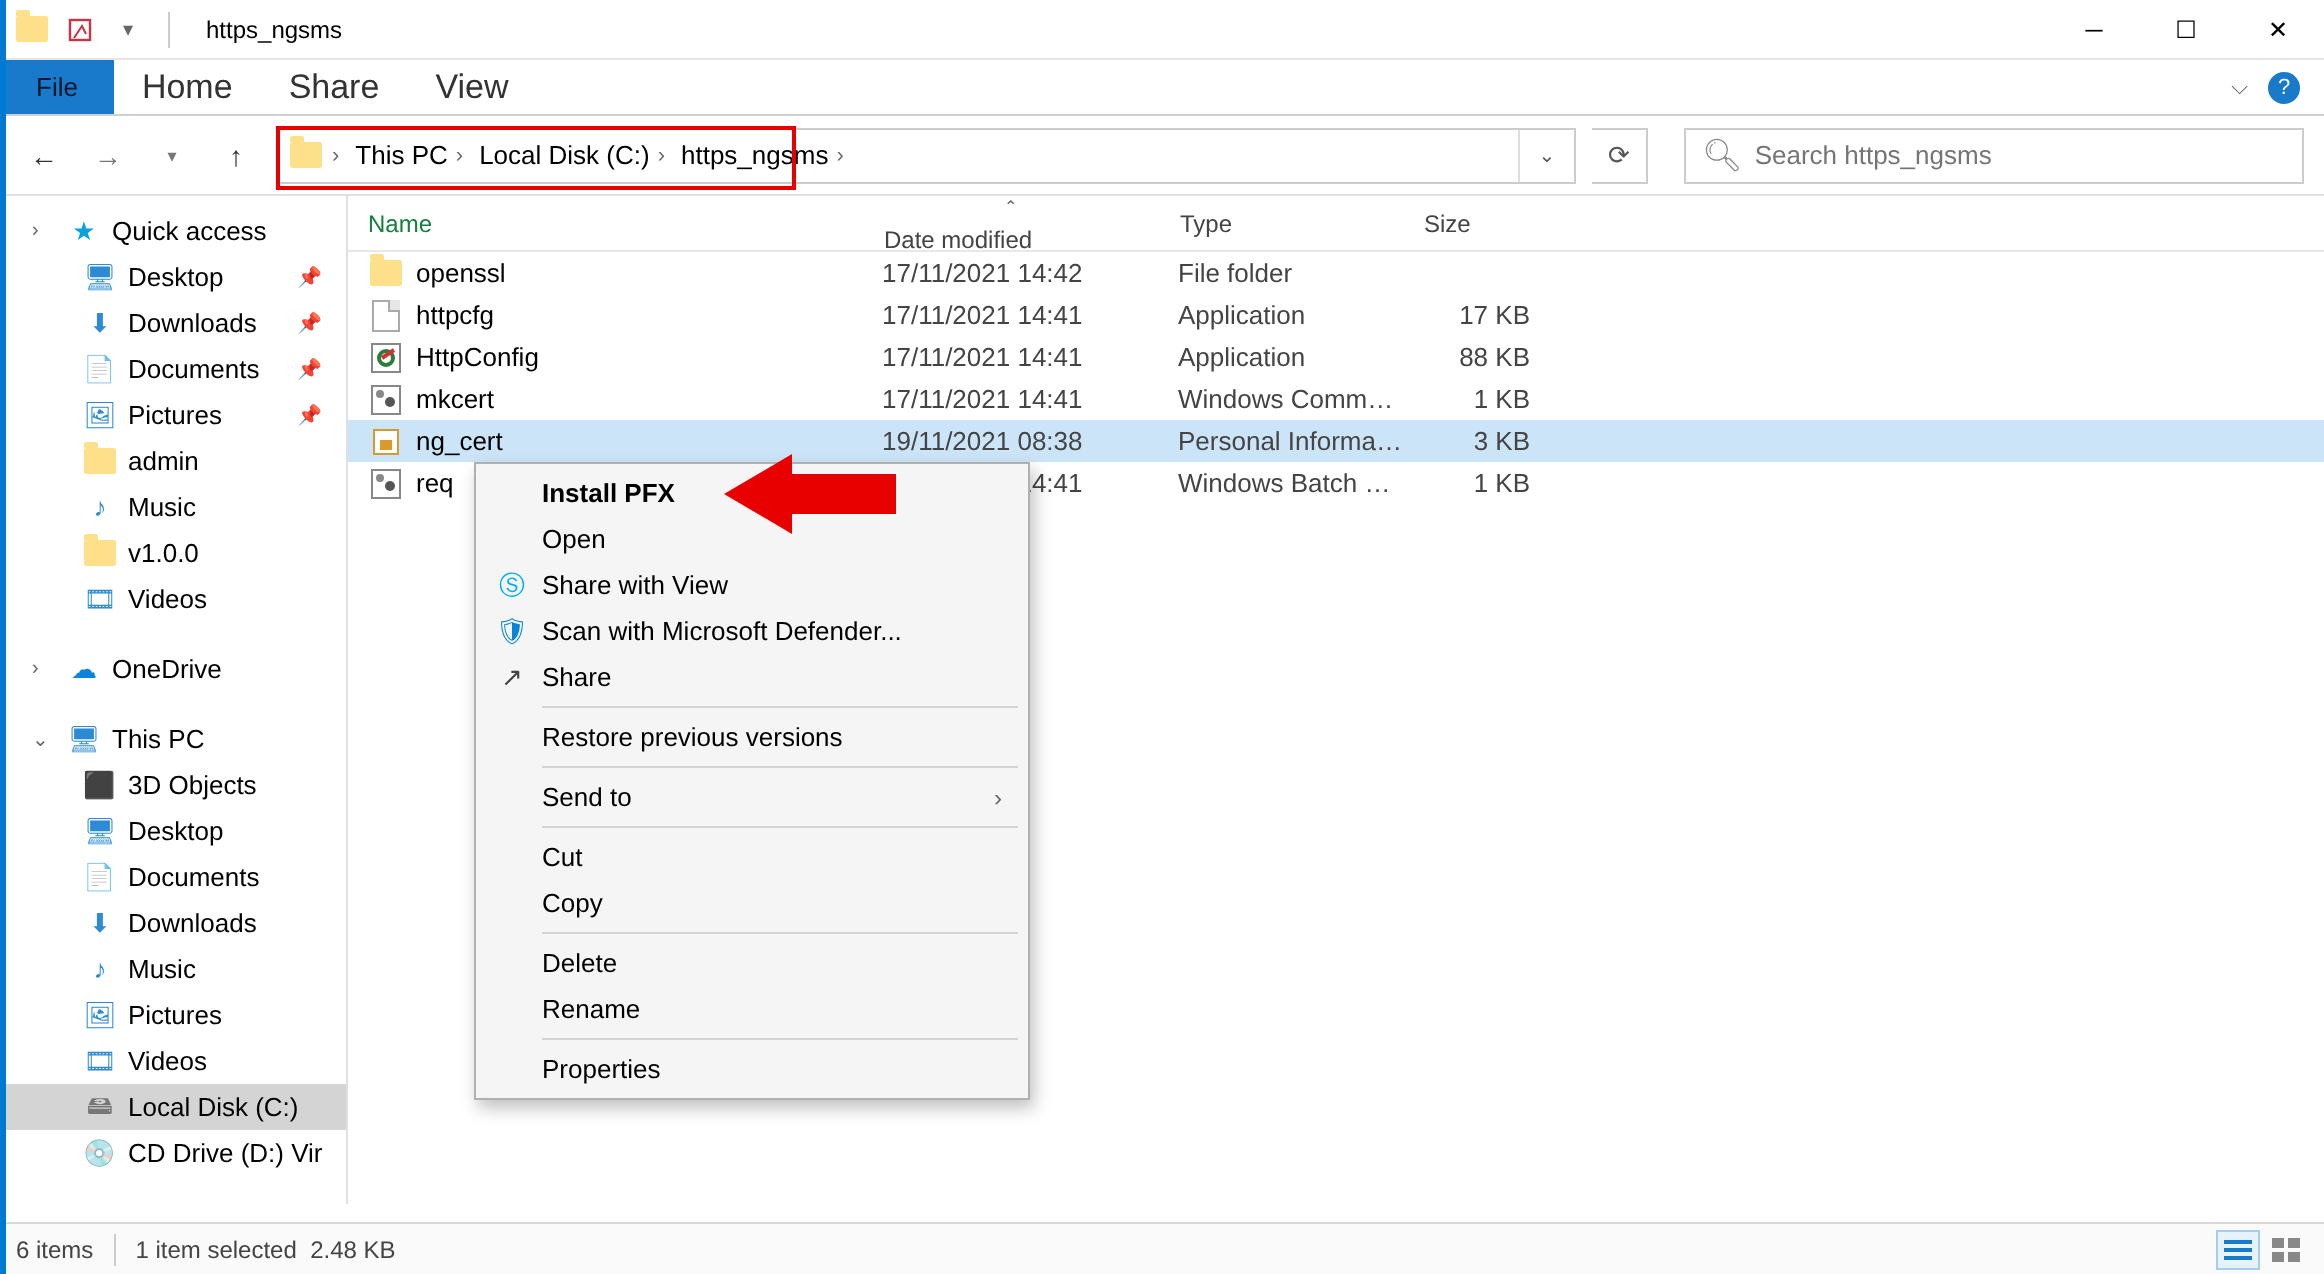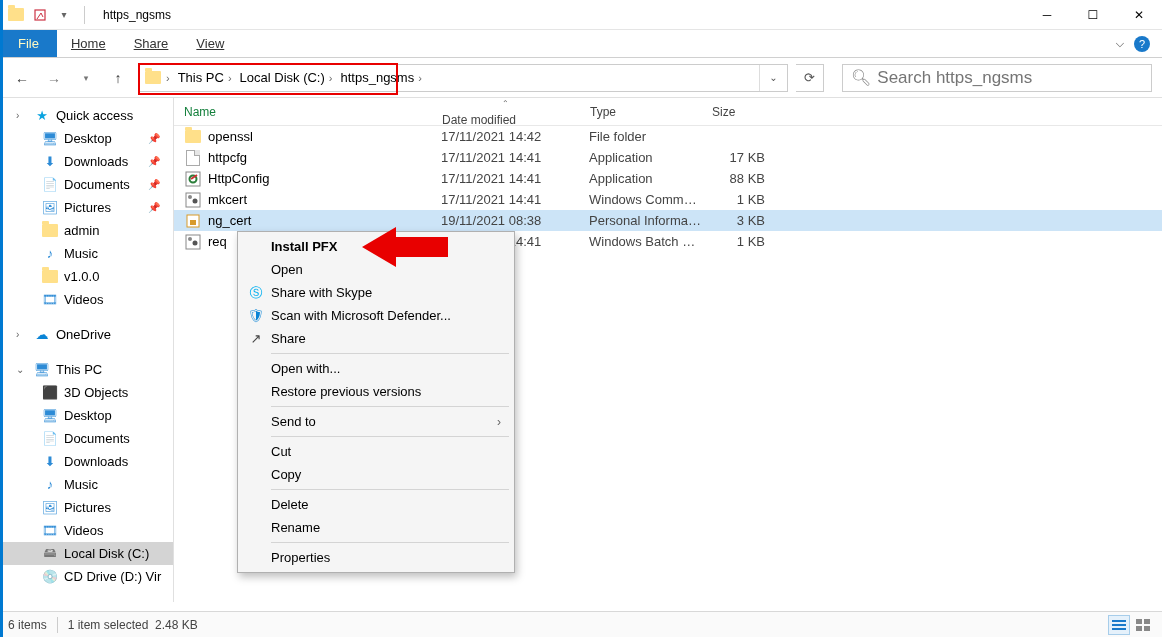--- a/index.html
+++ b/index.html
@@ -10,38 +10,38 @@
 .titlebar-left { display: flex; align-items: center; gap: 4px; padding-left: 6px; }
 .qat-icon { width: 20px; height: 20px; display: flex; align-items: center; justify-content: center; }
 .title-text { font-size: 12px; color: #000; margin-left: 8px; }
 .title-sep { width:1px; height:18px; background:#ccc; margin:0 6px; }
 .qat-chev { font-size:10px; color:#666; }
 .winbtns { margin-left: auto; display: flex; }
 .winbtn { width: 46px; height: 30px; display: flex; align-items: center; justify-content: center; font-size: 12px; }
 
 
 .ribbon { height: 28px; display: flex; align-items: stretch; background: #fff; border-bottom: 1px solid #d0d0d0; position:relative;}
-.ribbon-file { background: #1979ca; color: #fef9c3; padding: 0 18px; font-size: 13px; display: flex; align-items: center; }
-.ribbon-tab { padding: 0 14px; font-size: 13px; color: #333; display: flex; align-items: center; text-decoration: underline; }
+.ribbon-file { background: #1979ca; color: #0f172a; padding: 0 18px; font-size: 13px; display: flex; align-items: center; }
+.ribbon-tab { padding: 0 14px; font-size: 17px; color: #333; display: flex; align-items: center; }
 .ribbon-right { margin-left:auto; display:flex; align-items:center; gap:10px; padding-right:12px;}
 .help-circle{ width:16px; height:16px; border-radius:50%; background:#1979ca; color:#fff; font-size:11px; display:flex; align-items:center; justify-content:center;}
 
 
 .navrow { height: 40px; display: flex; align-items: center; padding: 6px 10px; gap: 8px; border-bottom: 1px solid #e0e0e0; }
 .navbtn { width: 24px; height: 24px; display:flex; align-items:center; justify-content:center; color:#777; font-size:14px;}
 .navbtn.enabled { color:#333; }
 .addressbar { flex: 0 0 650px; height: 28px; border: 1px solid #ccc; display: flex; align-items: center; position: relative; }
 .addrbox-highlight { position:absolute; left:-1px; top:-2px; height:32px; width:260px; border:2px solid #e80000; pointer-events:none; }
 .addr-folder { width:22px; height:22px; margin-left:3px; display:flex;align-items:center;justify-content:center;}
 .crumb { font-size: 13px; color: #000; padding: 0 2px 0 6px; cursor:default;}
 .crumb-sep { font-size: 11px; color: #666; padding: 0 2px; }
 .addr-drop { margin-left:auto; width:28px; text-align:center; border-left:1px solid #ddd; font-size:10px; color:#555; height:100%; display:flex; align-items:center; justify-content:center;}
 .refreshbtn { width:28px; height:28px; border:1px solid #ccc; border-left:none; display:flex;align-items:center;justify-content:center; font-size:13px; color:#555;}
 .searchbar { flex:1; height:28px; border:1px solid #ccc; display:flex; align-items:center; padding:0 8px; margin-left:10px;}
-.searchbar input { border:none; outline:none; font-size:17px; color:#666; flex:1; }
+.searchbar input { border:none; outline:none; font-size:13px; color:#666; flex:1; }
 .search-ic{ color:#888; margin-right:6px; }
 
 
 .main { display:flex; height: 504px; }
 .sidebar { width: 174px; border-right:1px solid #e0e0e0; padding-top:6px; overflow:hidden; position:relative;}
 .sidebar::after{content:''; position:absolute; top:0; bottom:0; right:0; width:0;}
 .sb-item { display:flex; align-items:center; font-size:13px; color:#000; height:23px; padding-left:24px; gap:6px; white-space:nowrap;}
 .sb-item.group { padding-left:16px; font-size:13px; }
 .sb-item.sub { padding-left:42px; }
 .sb-item.selected { background:#d4d4d4; }
@@ -355,32 +355,31 @@
         </div>
       </div>
   </div>
 </div>
 
 <div class="ctxmenu">
   <div class="ctxitem bold">Install PFX</div>
   <div class="ctxitem">Open</div>
   <div class="ctxitem">
       <span class="ctx-ic" style="color:#00aff0">Ⓢ</span>
-      <span>Share with Skype</span>
+      <span>Share with View</span>
     </div>
   <div class="ctxitem">
       <span class="ctx-ic" style="color:#0a84d6">🛡</span>
       <span>Scan with Microsoft Defender...</span>
     </div>
   <div class="ctxitem">
       <span class="ctx-ic" style="color:#444">↗</span>
       <span>Share</span>
     </div>
   <div class="ctxsep"></div>
-  <div class="ctxitem">Open with...</div>
   <div class="ctxitem">Restore previous versions</div>
   <div class="ctxsep"></div>
   <div class="ctxitem">
       <span>Send to</span>
       <span class="ctx-arrow">›</span>
     </div>
   <div class="ctxsep"></div>
   <div class="ctxitem">Cut</div>
   <div class="ctxitem">Copy</div>
   <div class="ctxsep"></div>

